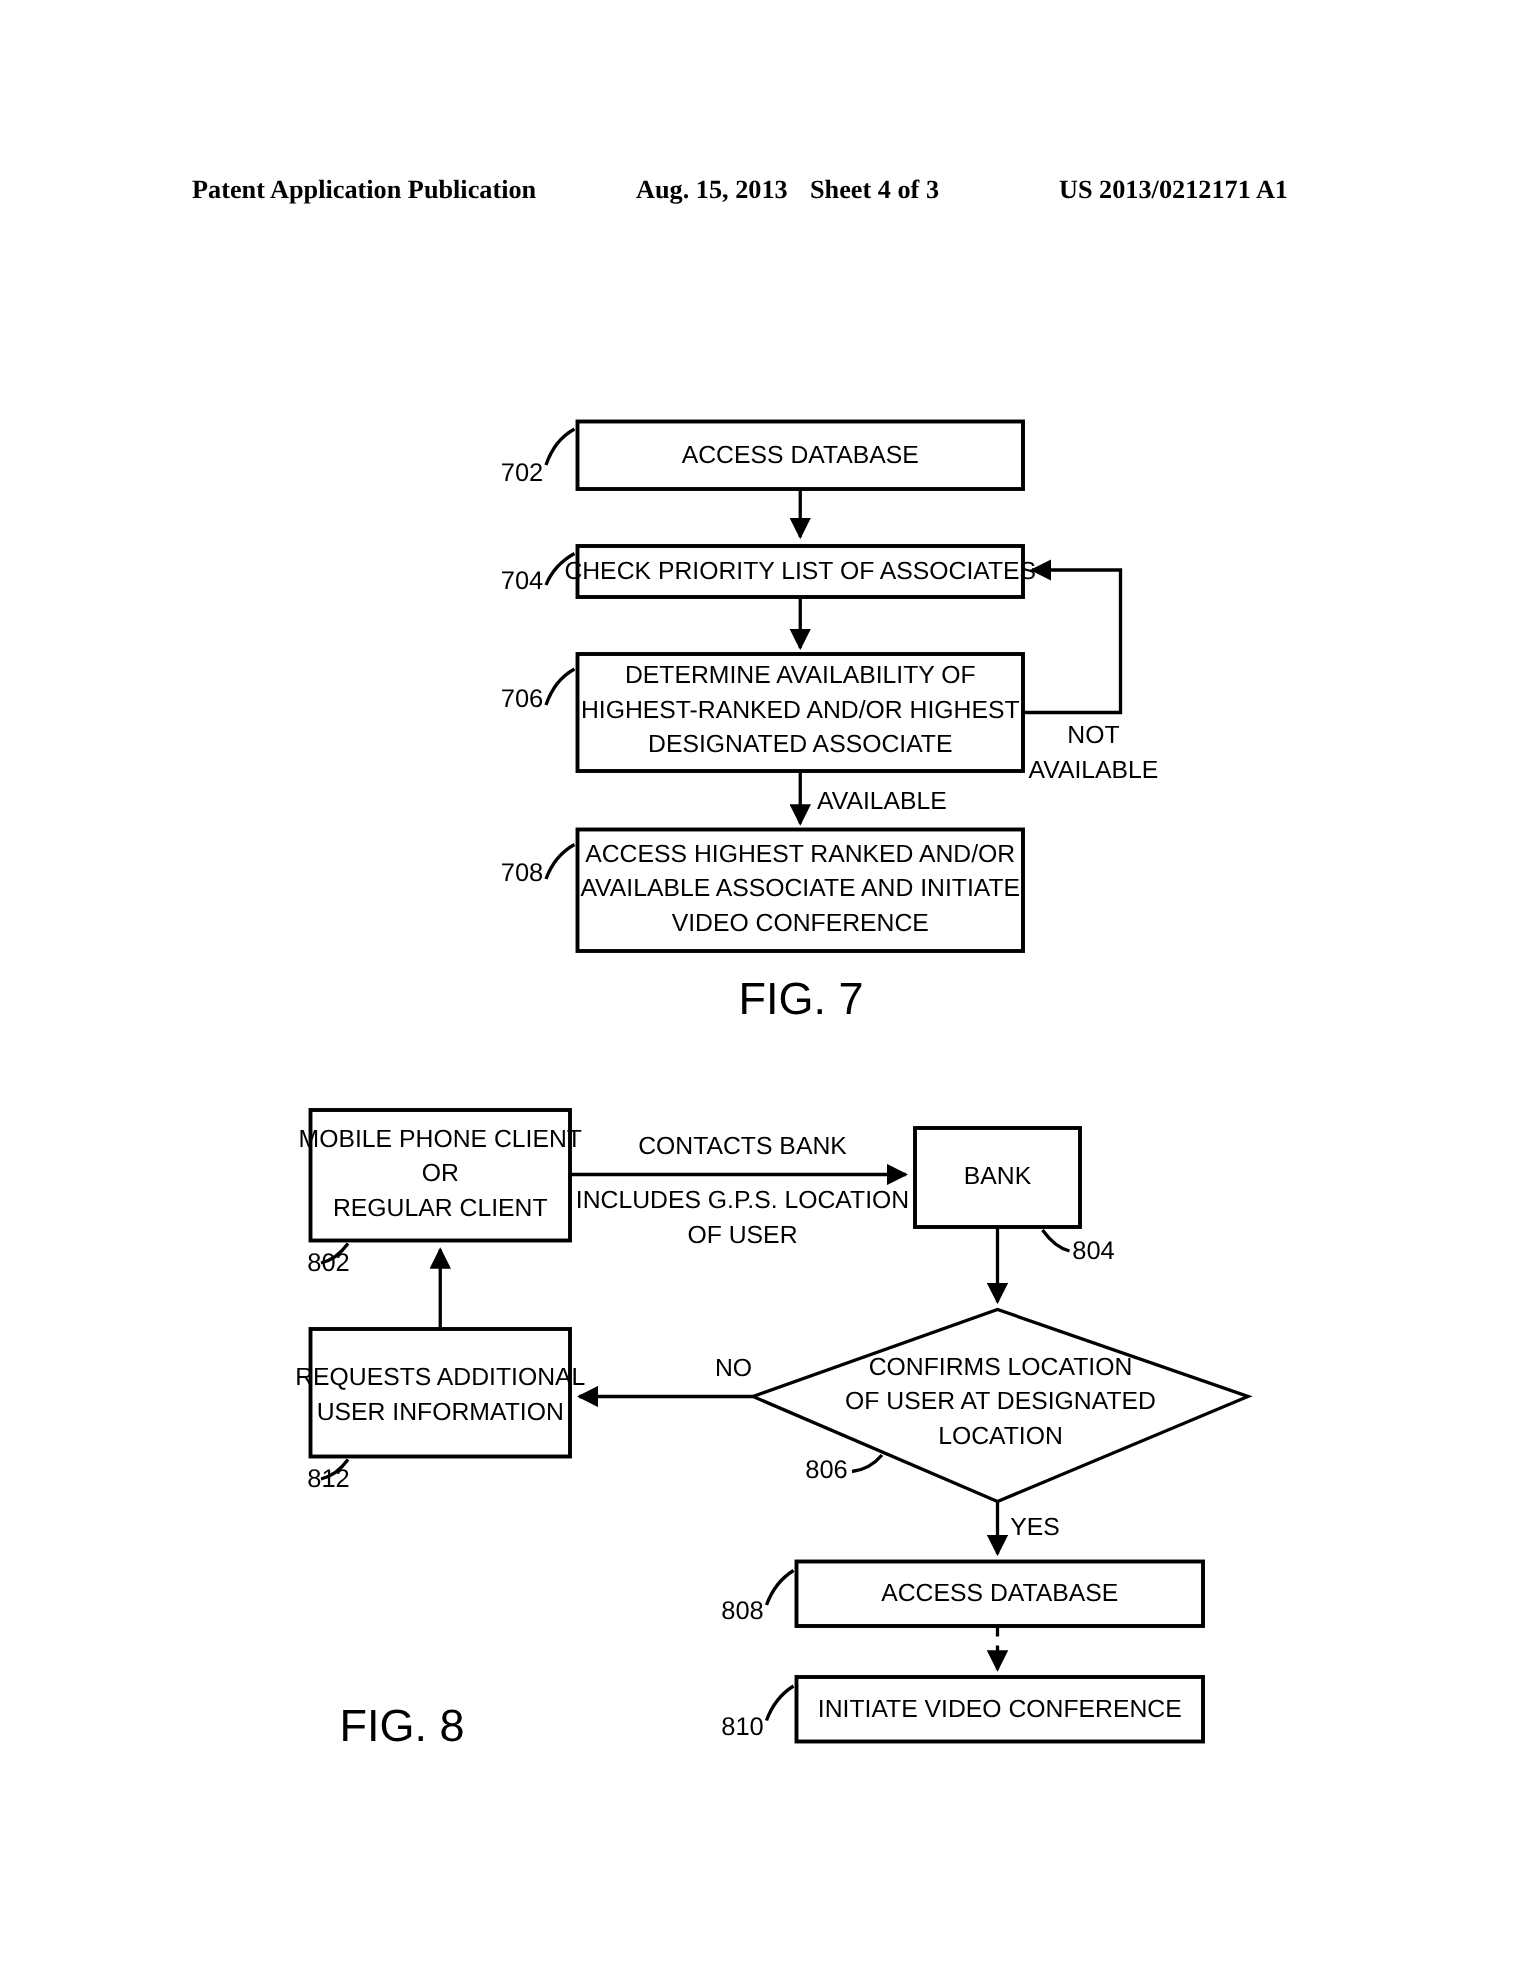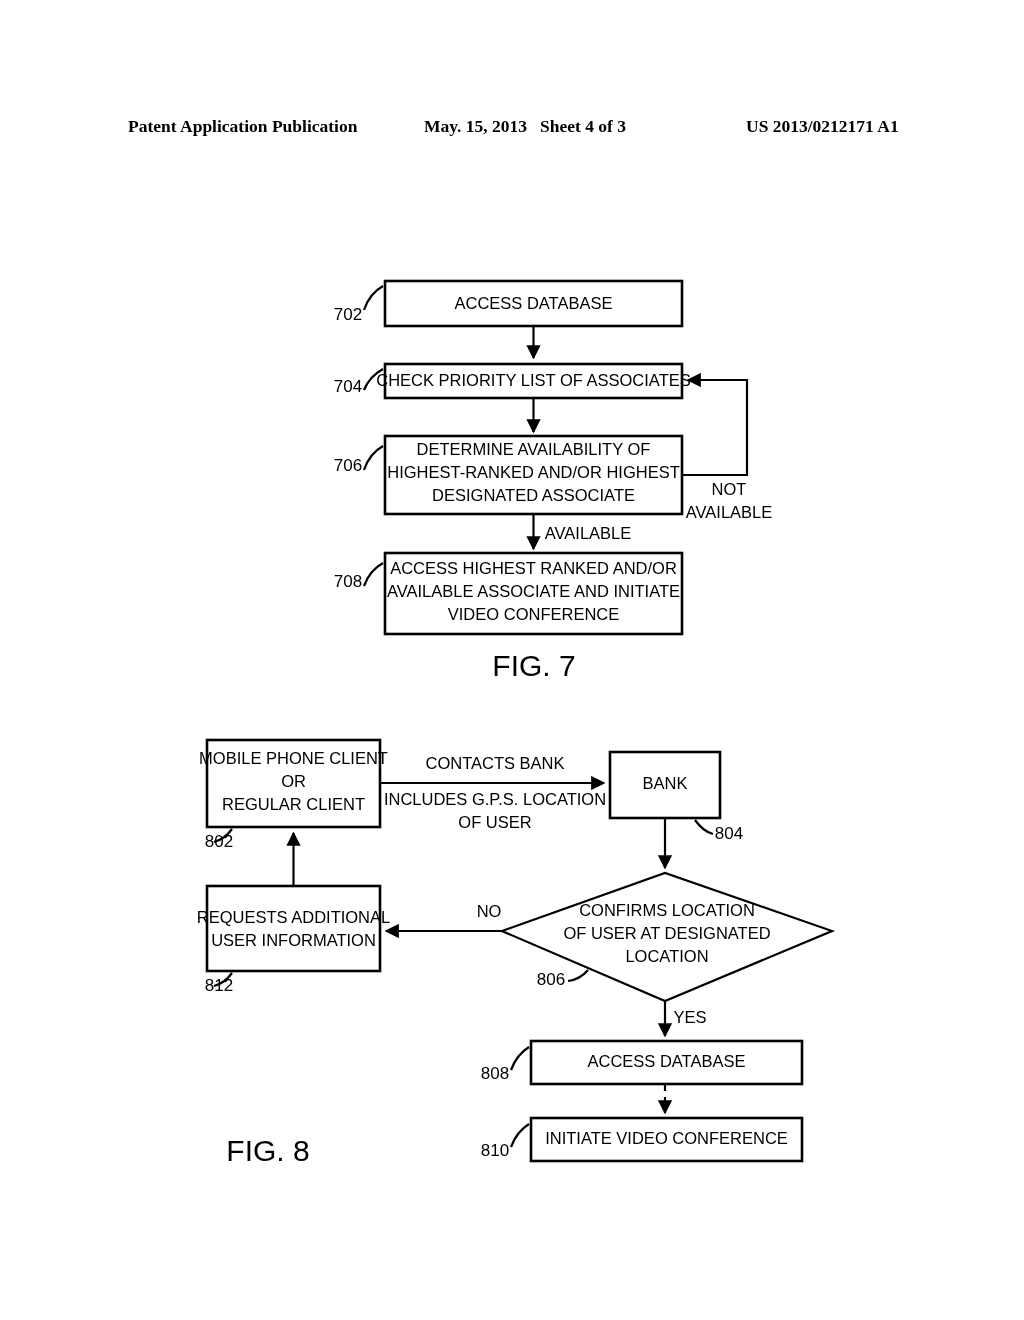--- a/index.html
+++ b/index.html
@@ -31,21 +31,21 @@
     height: 26px;
     font-family: "Liberation Serif", serif;
     font-weight: bold;
     font-size: 17.5px;
     color: #000;
     white-space: nowrap;
   }
   .hdr-pub   { position: absolute; left: 128px; top: 0; }
   .hdr-date  { position: absolute; left: 424px; top: 0; }
   .hdr-sheet { position: absolute; left: 540px; top: 0; }
-  .hdr-num   { position: absolute; left: 746px; top: 0; letter-spacing: 0px; }
+  .hdr-num   { position: absolute; left: 706px; top: 0; letter-spacing: 0px; }
 
   
   #figures {
     position: absolute;
     left: 0;
     top: 0;
     width: 1024px;
     height: 1320px;
   }
   svg text {
@@ -99,21 +99,21 @@
     fill: none;
   }
 </style>
 </head>
 <body>
 
 <div id="sheet">
 
   <div class="hdr">
     <span class="hdr-pub">Patent Application Publication</span>
-    <span class="hdr-date">May. 15, 2013</span>
+    <span class="hdr-date">Aug. 15, 2013</span>
     <span class="hdr-sheet">Sheet 4 of 3</span>
     <span class="hdr-num">US 2013/0212171 A1</span>
   </div>
 
   <svg id="figures" viewBox="0 0 1024 1320" width="1024" height="1320">
 
     <defs>
       <marker id="arrow" viewBox="0 0 10 10" refX="9" refY="5" markerWidth="6.5" markerHeight="6.5" orient="auto-start-reverse">
         <path d="M 0 0 L 10 5 L 0 10 z" fill="#000000"></path>
       </marker>

